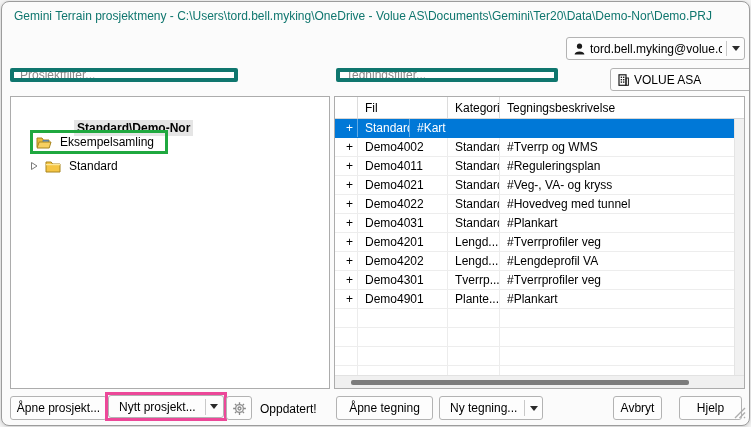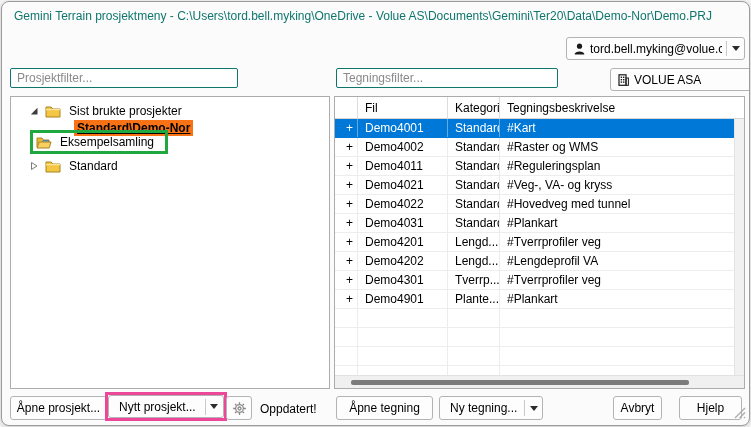--- a/index.html
+++ b/index.html
@@ -18,40 +18,40 @@
   }
   .combo .ctext { flex:1; white-space:nowrap; overflow:hidden; }
   .combo .sep { width:1px; height:15px; background:#c9c9c9; margin-left:4px; }
   .arrowbox { width:17px; height:100%; display:flex; align-items:center; justify-content:center; }
   .tri-down { width:0; height:0; border-left:4px solid transparent; border-right:4px solid transparent; border-top:5px solid #2b2b2b; }
 
   .icn { display:inline-flex; margin-right:5px; flex:none; }
 
   
   .filter {
-    position:absolute; height:20px; border:1px solid #0f766e; border-radius:2px; background:#fff;
+    position:absolute; height:14px; border:4px solid #0f766e; border-radius:2px; background:#fff;
     font-family:"Liberation Sans", sans-serif; font-size:12px; padding:0 6px; color:#1d4ed8;
   }
   .filter::placeholder { color:#8a8a8a; opacity:1; }
 
   
   .tree-panel {
     position:absolute; left:8px; top:94px; width:320px; height:293px;
     background:#fff; border:1px solid #acacac; overflow:hidden;
   }
   .table-panel {
     position:absolute; left:332px; top:94px; width:411px; height:293px;
     background:#0c4a6e; border:1px solid #acacac; overflow:hidden; display:flex; flex-direction:column;
   }
 
   
   .titem { position:absolute; display:flex; align-items:center; height:18px; white-space:nowrap; }
   .texpander { width:10px; height:10px; margin-right:6px; display:flex; }
   .tlabel { padding:1px 3px; }
-  .tsel { background:#f97316; font-weight:bold;text-decoration:underline; }
+  .tsel { background:#e5e5e5; font-weight:bold; }
   .green-wrap { display:inline-flex; align-items:center; border:3px solid #1fa83f; padding:1px 8px 1px 3px; background:transparent; }
 
   
   .thead { display:flex; height:22px; border-bottom:1px solid #d6d6d6; background:#fff; flex:none; align-items:center; }
   .th { padding-left:7px; border-right:1px solid #dcdcdc; height:100%; display:flex; align-items:center; overflow:hidden; white-space:nowrap; }
   .c0 { width:23px; flex:none; justify-content:center; padding-left:0; }
   .c1 { width:90px; flex:none; }
   .c2 { width:52px; flex:none; }
   .c3 { flex:1; border-right:none; }
   .tbody { position:relative; flex:1; overflow:hidden; }
@@ -119,34 +119,20 @@
     </span>
     <span class="ctext">VOLUE ASA</span>
     <span class="sep"></span>
     <span class="arrowbox">
         <span class="tri-down"></span>
       </span>
   </div>
 
   <div class="tree-panel">
 
-    <div class="titem" style="left:18px; top:5px;">
-      <span class="texpander">
-        <svg width="10" height="10" viewBox="0 0 10 10">
-            <path d="M8.5 1.8 L8.5 8.5 L1.8 8.5 Z" fill="#3c3c3c"></path>
-          </svg>
-      </span>
-      <span class="icn">
-        <svg width="16" height="13" viewBox="0 0 16 13">
-          <path d="M1 2 L6.2 2 L7.6 4 L15 4 L15 12 L1 12 Z" fill="#f5c544" stroke="#a8851e" stroke-width="1"></path>
-          <path d="M1 4.6 L15 4.6" stroke="#fbe79a" stroke-width="1.2"></path>
-        </svg>
-      </span>
-      <span class="tlabel">Sist brukte prosjekter</span>
-    </div>
 
     <div class="titem" style="left:63px; top:22px;">
       <span class="tlabel tsel">Standard\Demo-Nor</span>
     </div>
 
     <div class="titem" style="left:19px; top:36px;">
       <span class="green-wrap">
         <span class="icn">
           <svg width="16" height="13" viewBox="0 0 16 13">
             <path d="M1 2 L6 2 L7.4 4 L13 4 L13 6 L1 11 Z" fill="#e8b93c" stroke="#a8851e" stroke-width="1"></path>
@@ -177,29 +163,28 @@
   <div class="table-panel">
     <div class="thead">
       <div class="th c0"></div>
       <div class="th c1">Fil</div>
       <div class="th c2">Kategori</div>
       <div class="th c3">Tegningsbeskrivelse</div>
     </div>
     <div class="tbody">
       <div class="trow selected">
           <div class="td c0">+</div>
-          <div class="td c1">Demo4001</div>
           <div class="td c2">Standard</div>
           <div class="td c3">#Kart</div>
         </div>
         <div class="trow">
           <div class="td c0">+</div>
           <div class="td c1">Demo4002</div>
           <div class="td c2">Standard</div>
-          <div class="td c3">#Raster og WMS</div>
+          <div class="td c3">#Tverrp og WMS</div>
         </div>
         <div class="trow">
           <div class="td c0">+</div>
           <div class="td c1">Demo4011</div>
           <div class="td c2">Standard</div>
           <div class="td c3">#Reguleringsplan</div>
         </div>
         <div class="trow">
           <div class="td c0">+</div>
           <div class="td c1">Demo4021</div>

